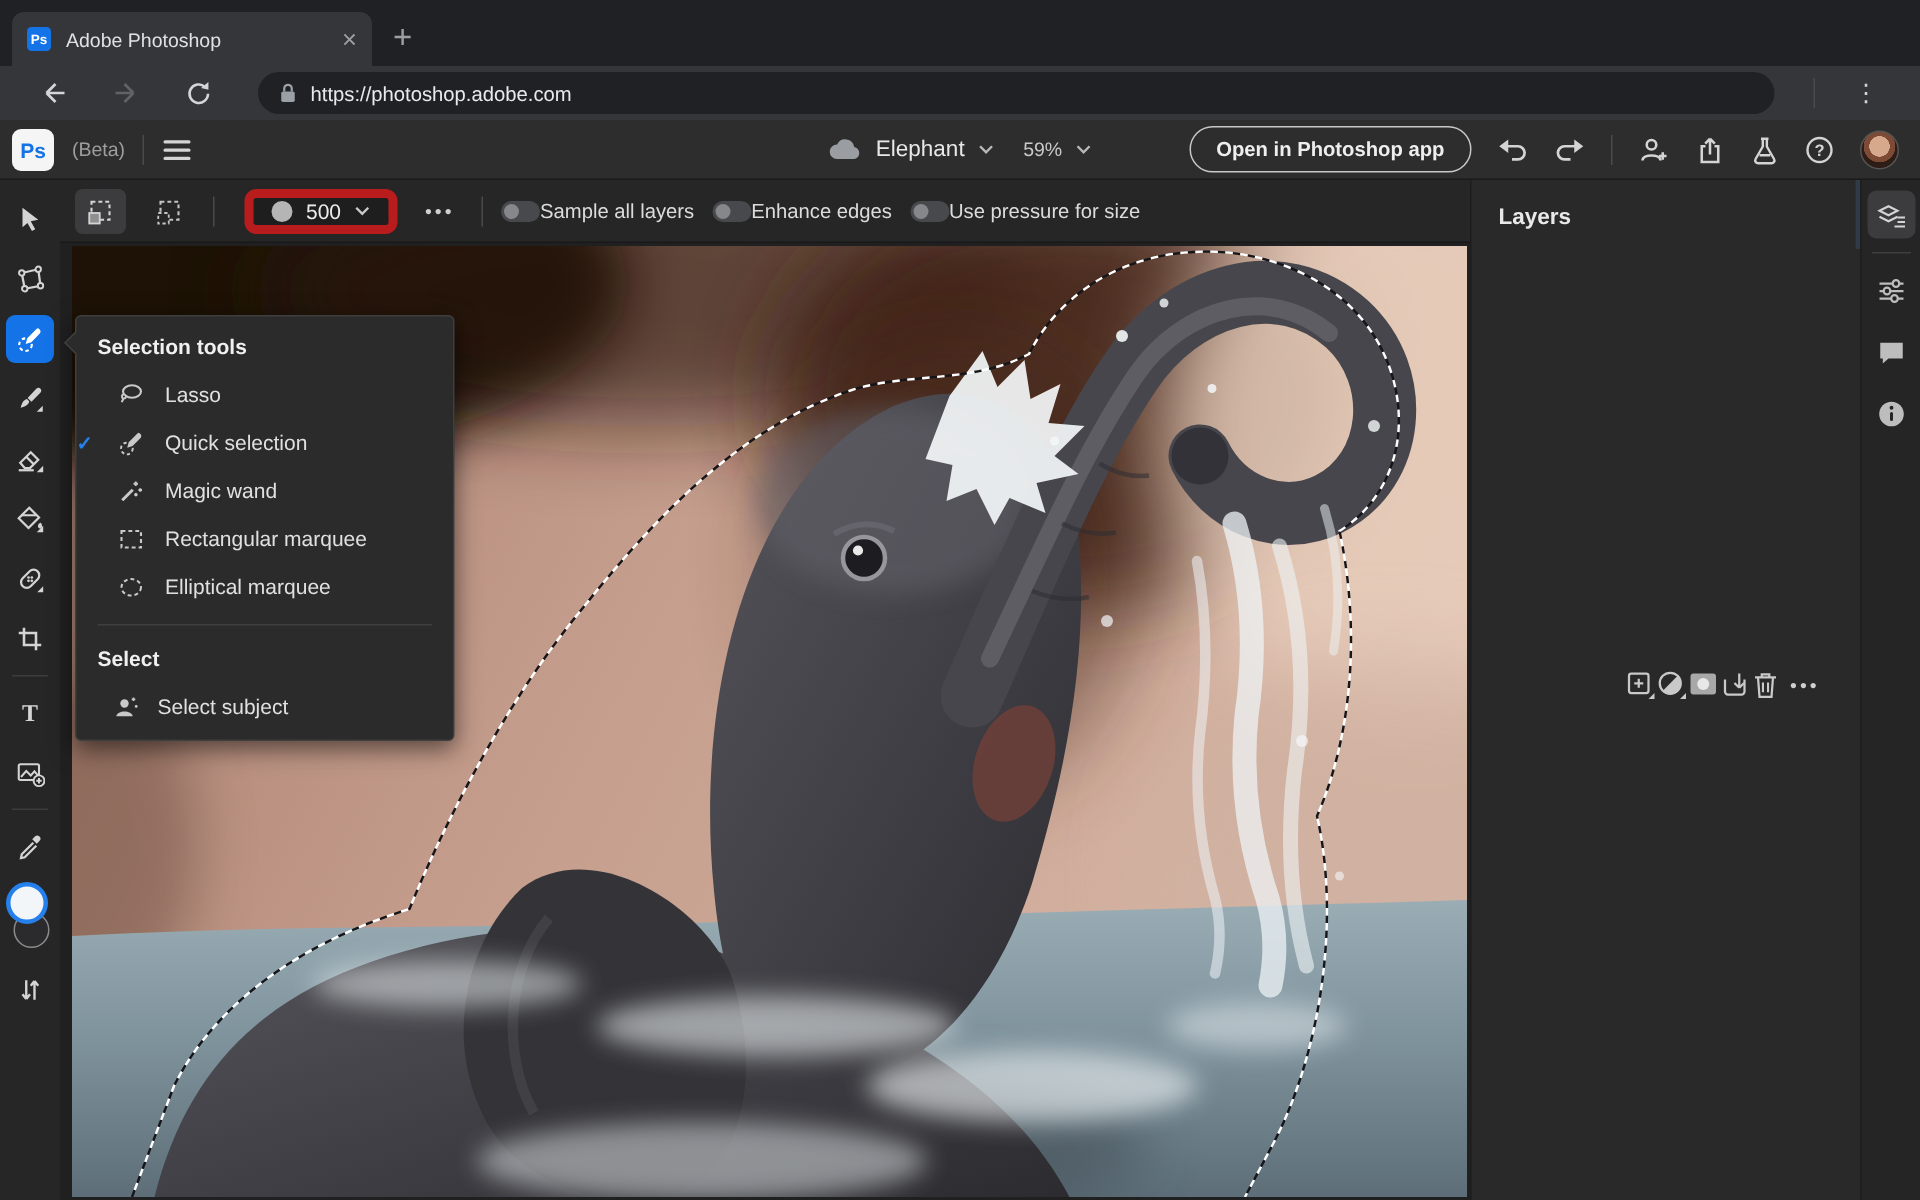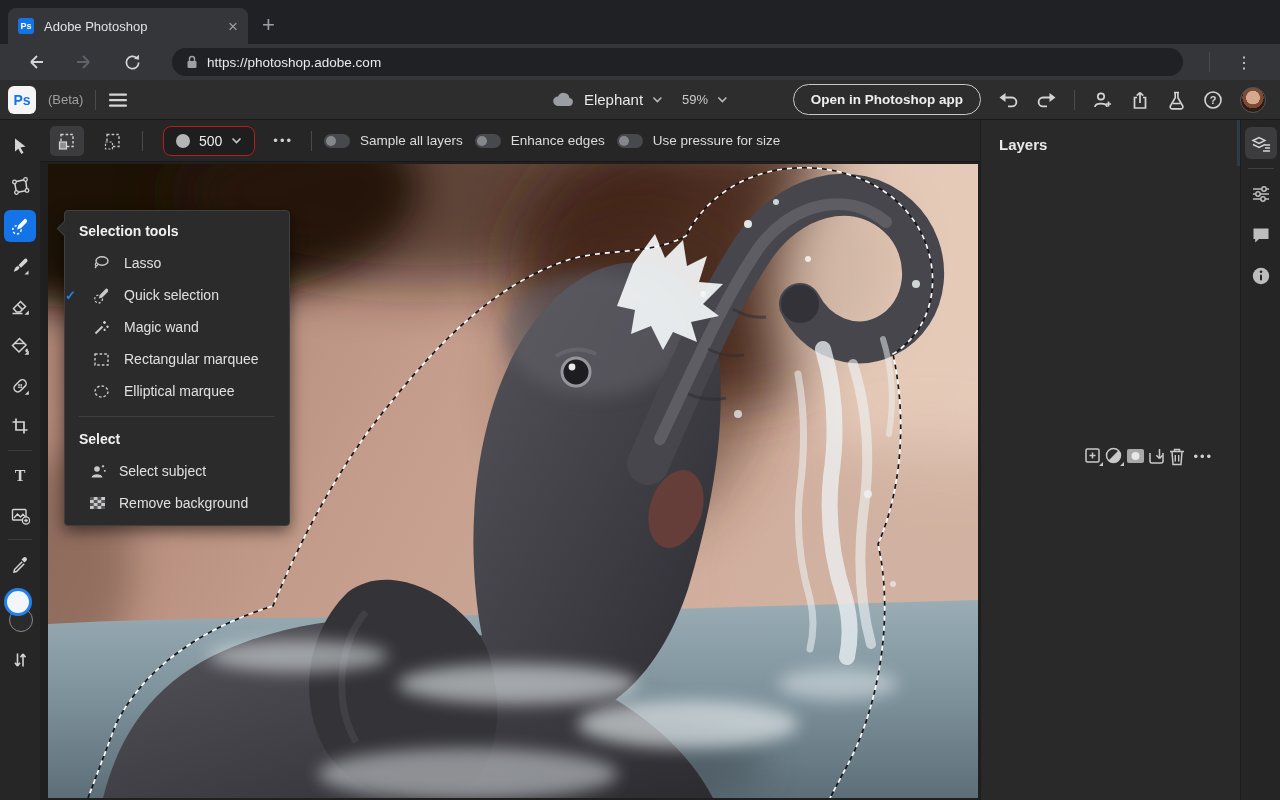--- a/index.html
+++ b/index.html
@@ -56,38 +56,38 @@
   .sw-back { position:absolute; left:9px; top:20px; width:24px; height:24px; border-radius:50%;
     background:#2b2b2d; border:1.5px solid #8a8a8a; }
   .sw-front { position:absolute; left:4px; top:0; width:28px; height:28px; border-radius:50%;
     background:#f2f6f8; border:3px solid #2680eb; }
 
   .center-col { width:940px; display:flex; flex-direction:column; flex:none; }
   .options-bar { height:42px; background:#262626; border-bottom:1px solid #191919;
     display:flex; align-items:center; padding:0 10px; gap:12px; }
   .opt-icon { width:34px; height:30px; display:flex; align-items:center; justify-content:center; border-radius:5px; }
   .opt-icon.active { background:#3c3c3e; }
-  .brush-size { display:flex; align-items:center; gap:9px; background:#1e1e1f; border:1px solid #b91c1c;
+  .brush-size { display:flex; align-items:center; gap:9px; background:#1e1e1f; border:6px solid #b91c1c;
     border-radius:8px; height:30px; padding:0 12px; margin-left:8px; }
   .brush-dot { width:14px; height:14px; border-radius:50%; background:#b5b5b5; }
   .brush-val { color:#ececec; font-size:14px; }
   .more-dots { color:#cfcfcf; font-size:13px; letter-spacing:2px; padding:0 6px; }
-  .toggle-group { display:flex; align-items:center; gap:10px; }
+  .toggle-group { display:flex; align-items:center; }
   .toggle { width:26px; height:14px; border-radius:7px; background:#47494d; position:relative; flex:none; }
   .toggle::after { content:''; position:absolute; left:2px; top:2px; width:10px; height:10px;
     border-radius:50%; background:#85878b; }
   .toggle-label { color:#dcdcdc; font-size:13.5px; white-space:nowrap; }
 
   .canvas { flex:1; background:#202020; position:relative; overflow:hidden; }
   .photo { position:absolute; left:8px; top:2px; right:2px; bottom:0; }
   .ants-w { animation:march 1s linear infinite; }
   @keyframes march { to { stroke-dashoffset:-12; } }
 
   
-  .flyout { position:absolute; left:64px; top:210px; width:226px; background:#2b2b2b;
+  .flyout { position:absolute; left:50px; top:210px; width:253px; background:#2b2b2b;
     border:1px solid #3f3f3f; border-radius:4px; box-shadow:0 5px 16px rgba(0,0,0,.55); z-index:40; padding-bottom:6px; }
   .flyout::before { content:''; position:absolute; left:-6px; top:12px; width:10px; height:10px;
     background:#2b2b2b; border-left:1px solid #3f3f3f; border-bottom:1px solid #3f3f3f; transform:rotate(45deg); }
   .fly-header { color:#f0f0f0; font-size:14px; font-weight:bold; padding:12px 14px 8px; }
   .fly-item { height:32px; display:flex; align-items:center; }
   .fly-check { width:24px; color:#2680eb; font-size:13px; font-weight:bold; }
   .fly-icon { width:25px; display:flex; justify-content:center; }
   .fly-label { color:#e0e0e0; font-size:14px; margin-left:10px; }
   .fly-div { height:1px; background:#3f3f3f; margin:9px 14px 2px; }
   .act-item { height:32px; display:flex; align-items:center; padding-left:20px; }
@@ -630,31 +630,13 @@
           <path d="M3.5 15.5 c.8 -4.2 10.2 -4.2 11 0 z" fill="#c9c9c9"></path>
           <g stroke="#c9c9c9" stroke-width="1.1">
             <path d="M15 3 v2.4 M13.8 4.2 h2.4"></path>
             <path d="M16.8 8 v1.8 M15.9 8.9 h1.8"></path>
           </g>
         </svg>
     </span>
     <span class="fly-label">Select subject</span>
   </div>
 
-  <div class="act-item">
-    <span class="act-icon">
-      <svg width="19" height="16" viewBox="0 0 19 16">
-          <rect x="2" y="2" width="15" height="12" fill="#c9c9c9"></rect>
-          <g fill="#55555a">
-            <rect x="2" y="2" width="3.75" height="3"></rect>
-            <rect x="9.5" y="2" width="3.75" height="3"></rect>
-            <rect x="5.75" y="5" width="3.75" height="3"></rect>
-            <rect x="13.25" y="5" width="3.75" height="3"></rect>
-            <rect x="2" y="8" width="3.75" height="3"></rect>
-            <rect x="9.5" y="8" width="3.75" height="3"></rect>
-            <rect x="5.75" y="11" width="3.75" height="3"></rect>
-            <rect x="13.25" y="11" width="3.75" height="3"></rect>
-          </g>
-        </svg>
-    </span>
-    <span class="fly-label">Remove background</span>
-  </div>
 </div>
 
 </body></html>

